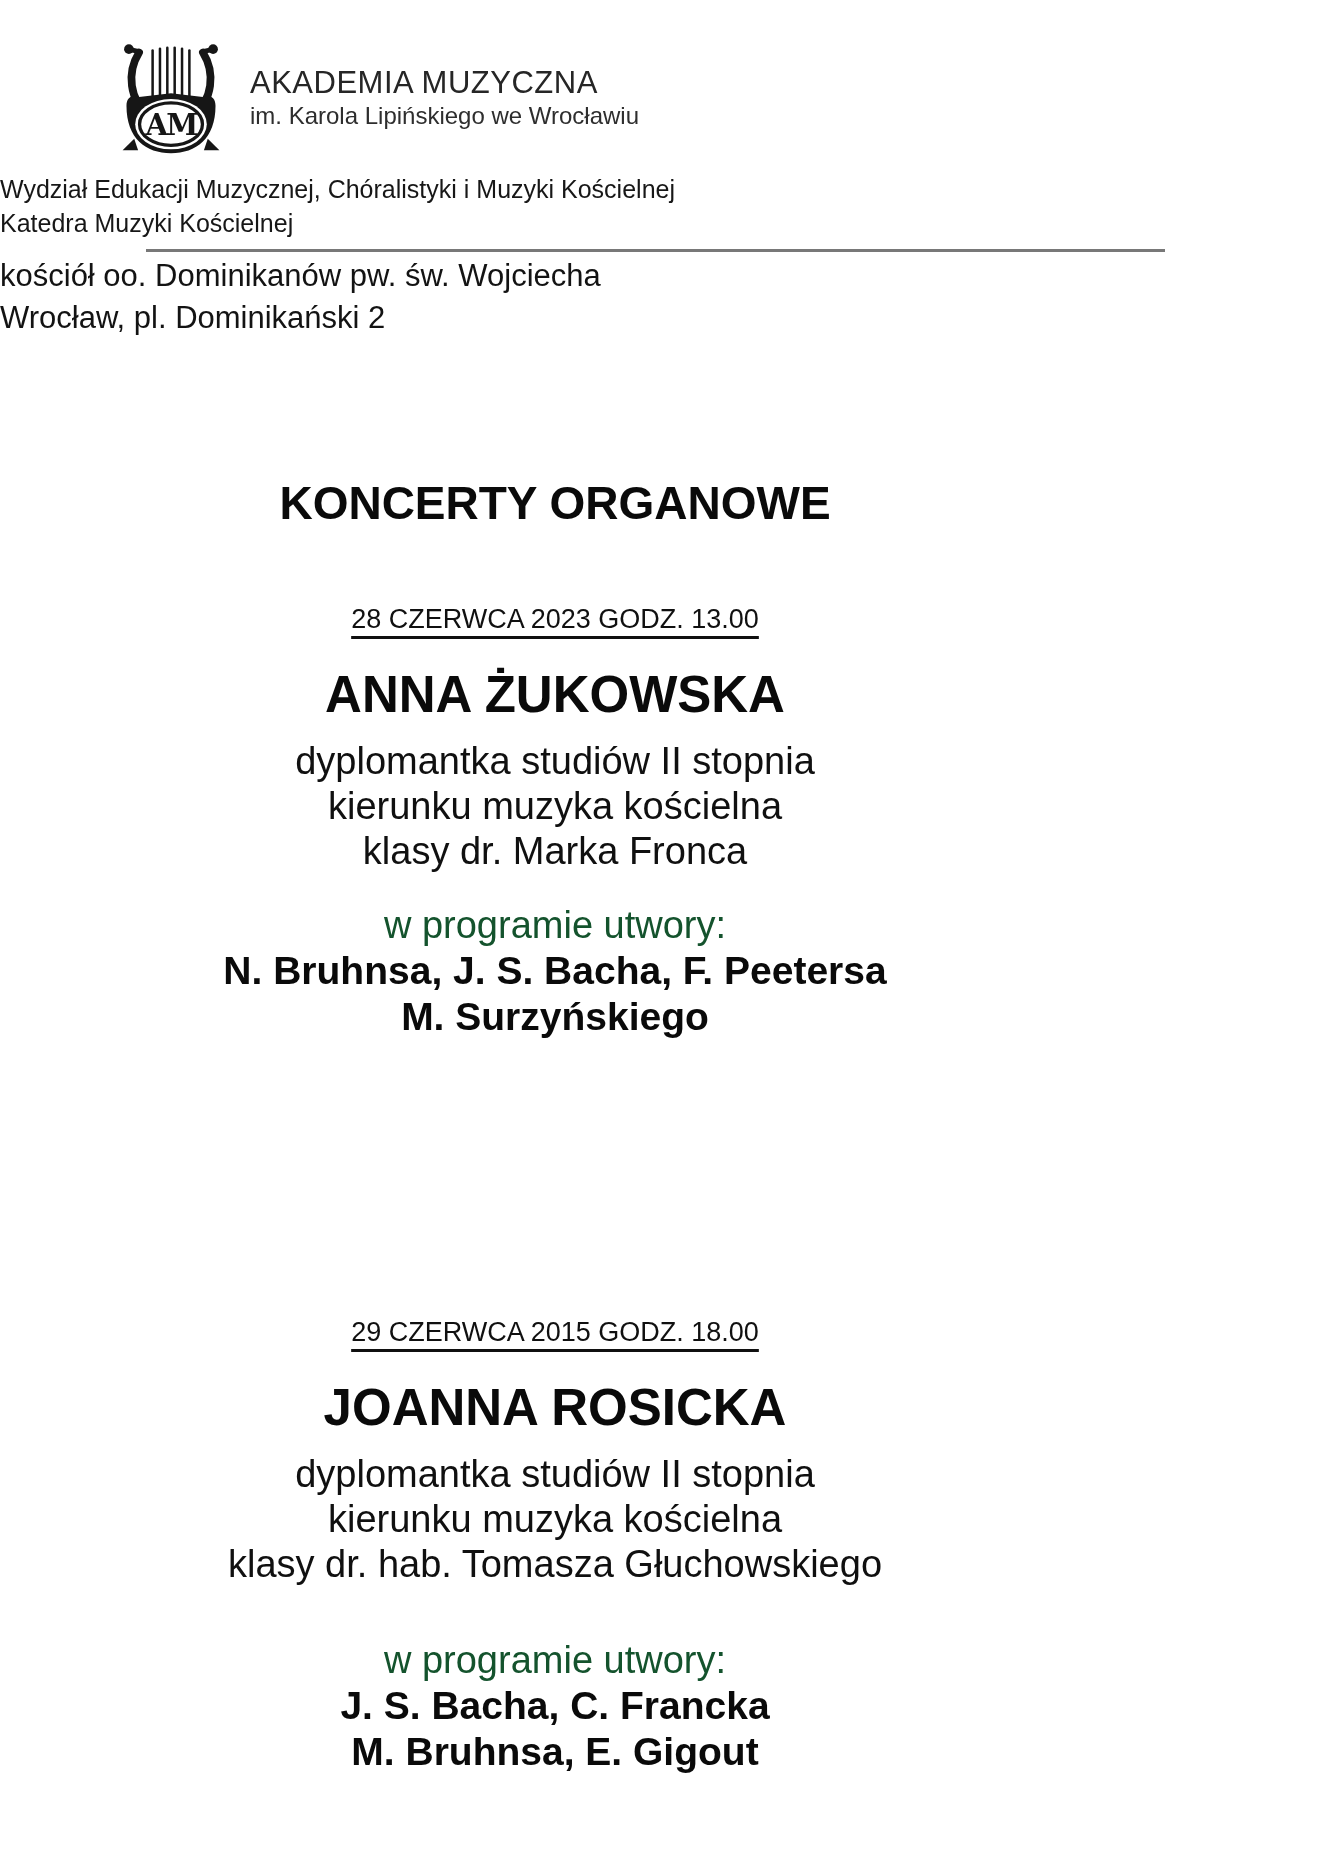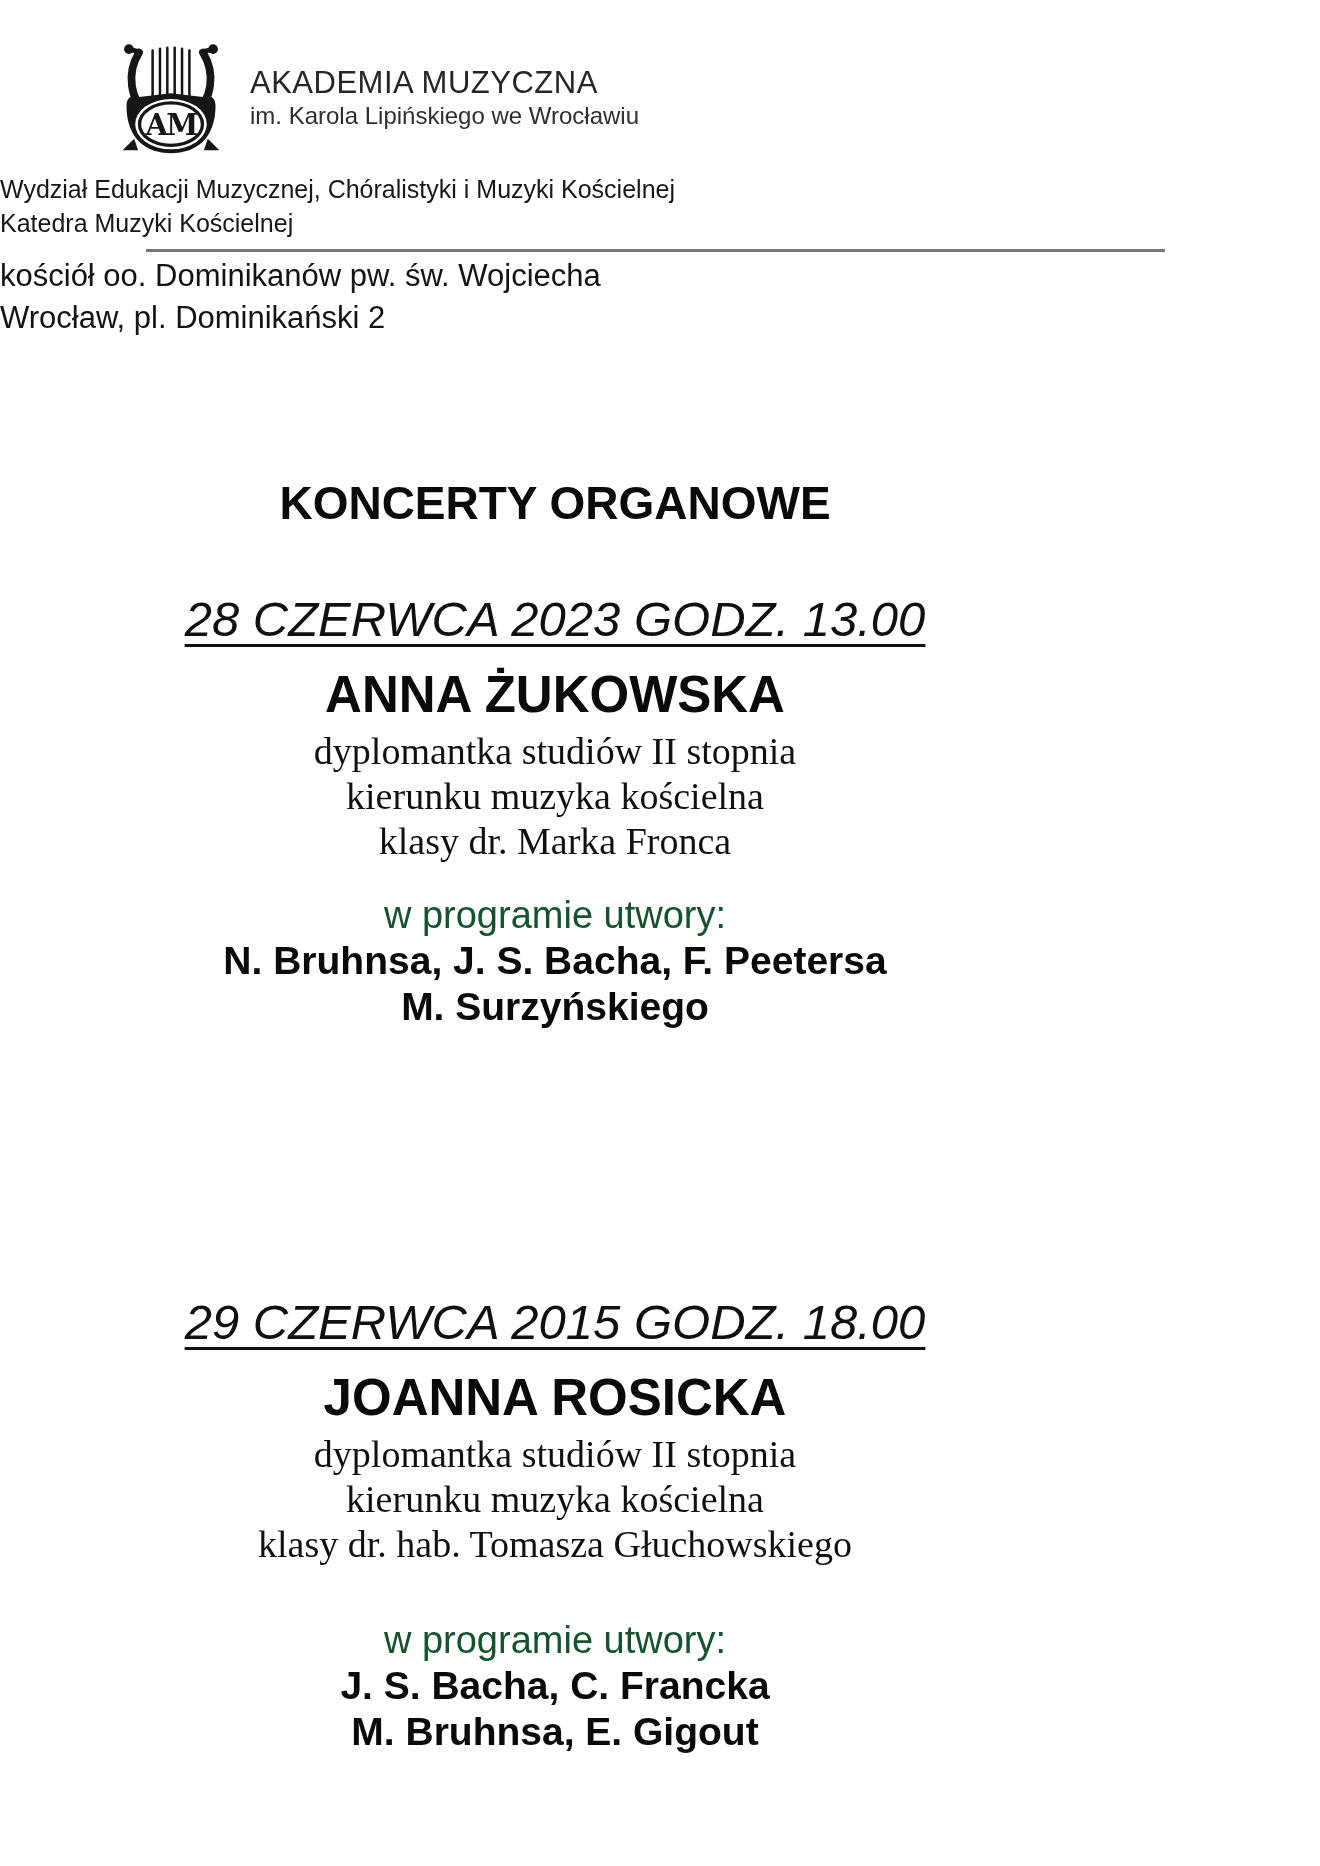--- a/index.html
+++ b/index.html
@@ -51,34 +51,33 @@
   .main { width: 1110px; text-align: center; }
   .poster-title {
     margin-top: 128px;
     font-size: 46px; font-weight: bold; letter-spacing: 0px;
     line-height: 72px; color: #0a0a0a;
     white-space: nowrap;
   }
   .concert-date {
     display: inline-block;
     margin-top: 56px;
-    font-size: 49px; line-height: 48px; color: #101010;
+    font-size: 27px; line-height: 48px; color: #101010;
     text-decoration: underline;
     text-decoration-thickness: 3px;
     text-underline-offset: 8px;
     white-space: nowrap;
-    font-style: italic;
   }
   .performer-name {
     margin-top: 22px;
     font-size: 51px; font-weight: bold; line-height: 60px; color: #0a0a0a;
     white-space: nowrap;
   }
   .desc-line { font-size: 38px; line-height: 45px; color: #101010; white-space: nowrap; }
-  .desc-block { margin-top: 4px; font-family: Liberation Serif, serif; }
+  .desc-block { margin-top: 14px; }
   .program-block { margin-top: 28px; }
   .program-block.wide-gap { margin-top: 50px; }
   .program-label { font-size: 38px; line-height: 46px; color: #14532d; }
   .program-line { font-size: 39px; font-weight: bold; line-height: 46px; color: #0a0a0a; white-space: nowrap; }
   .section-gap { height: 212px; }
 </style>
 </head>
 <body>
 
 <div class="page">

